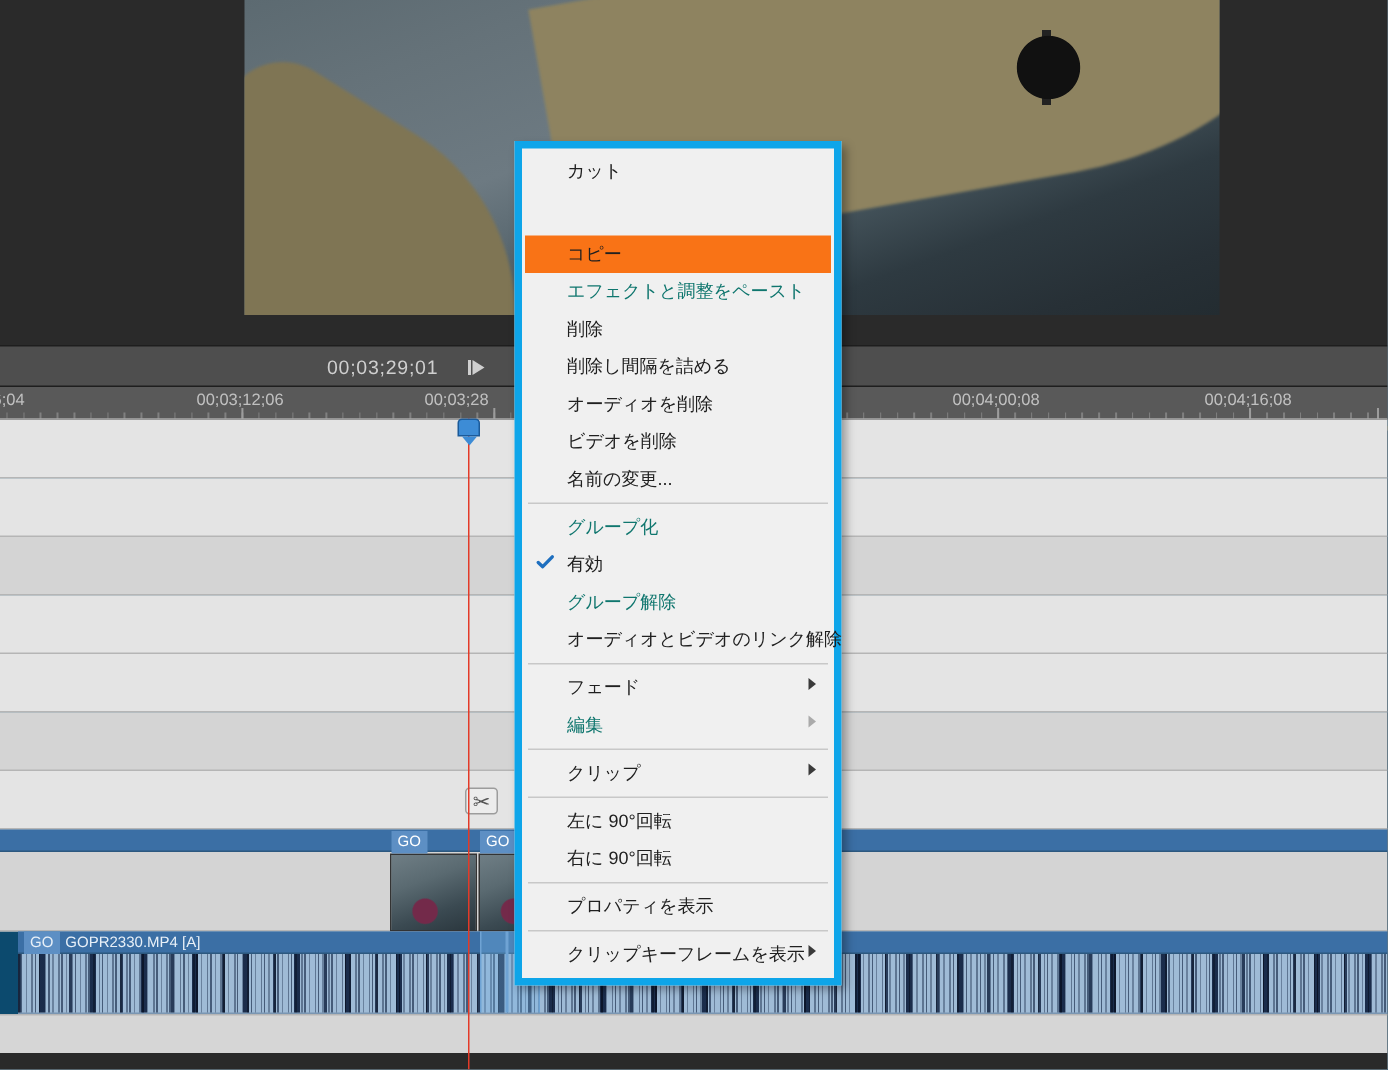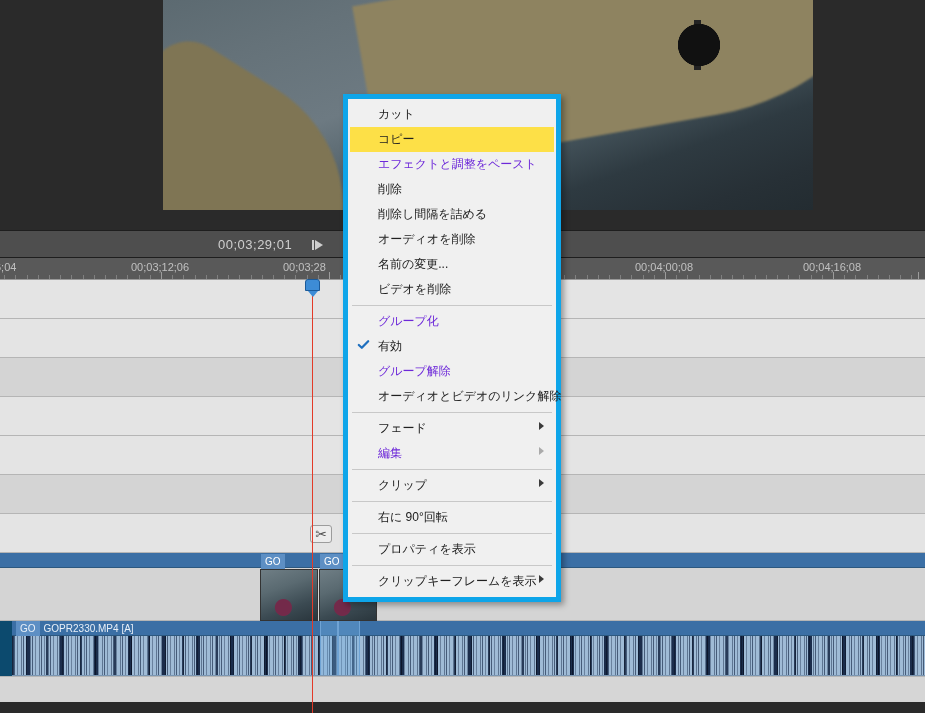--- a/index.html
+++ b/index.html
@@ -307,23 +307,24 @@
     z-index: 50;
     padding: 3px 2px;
   }
   .context-menu .item {
     position: relative;
     padding: 4px 22px 4px 28px;
     color: #202020;
     font-size: 12px;
     white-space: nowrap;
   }
-  .context-menu .item.disabled { color: #6d28d9; }
+  .context-menu .item.disabled { color: #0f766e; }
   .context-menu .item.selected {
-    background: #fde047;
+    background: #f97316;
+    margin-top: 30px;
   }
   .context-menu .sep {
     height: 1px;
     margin: 3px 2px;
     background: #c8c8c8;
   }
   .context-menu .check {
     position: absolute;
     left: 6px; top: 3px;
     width: 15px; height: 15px;
@@ -406,22 +407,22 @@
   <span>✂</span>
 </div>
 
 <div class="context-menu">
   <div class="item">カット</div>
   <div class="item selected">コピー</div>
   <div class="item disabled">エフェクトと調整をペースト</div>
   <div class="item">削除</div>
   <div class="item">削除し間隔を詰める</div>
   <div class="item">オーディオを削除</div>
+  <div class="item">ビデオを削除</div>
   <div class="item">名前の変更...</div>
-  <div class="item">ビデオを削除</div>
   <div class="sep"></div>
   <div class="item disabled">グループ化</div>
   <div class="item">
     <span class="check">
       <svg viewBox="0 0 16 16">
           <path d="M3 8.5 L6.2 11.5 L13 4.5" fill="none" stroke="#1e6fbf" stroke-width="2.4" stroke-linecap="round" stroke-linejoin="round"></path>
         </svg>
     </span>
     <span>有効</span>
   </div>
@@ -435,20 +436,21 @@
   <div class="item disabled">
     <span>編集</span>
     <span class="sub"></span>
   </div>
   <div class="sep"></div>
   <div class="item">
     <span>クリップ</span>
     <span class="sub"></span>
   </div>
   <div class="sep"></div>
+  <div class="item">左に 90°回転</div>
   <div class="item">右に 90°回転</div>
   <div class="sep"></div>
   <div class="item">プロパティを表示</div>
   <div class="sep"></div>
   <div class="item">
     <span>クリップキーフレームを表示</span>
     <span class="sub"></span>
   </div>
 </div>
 

